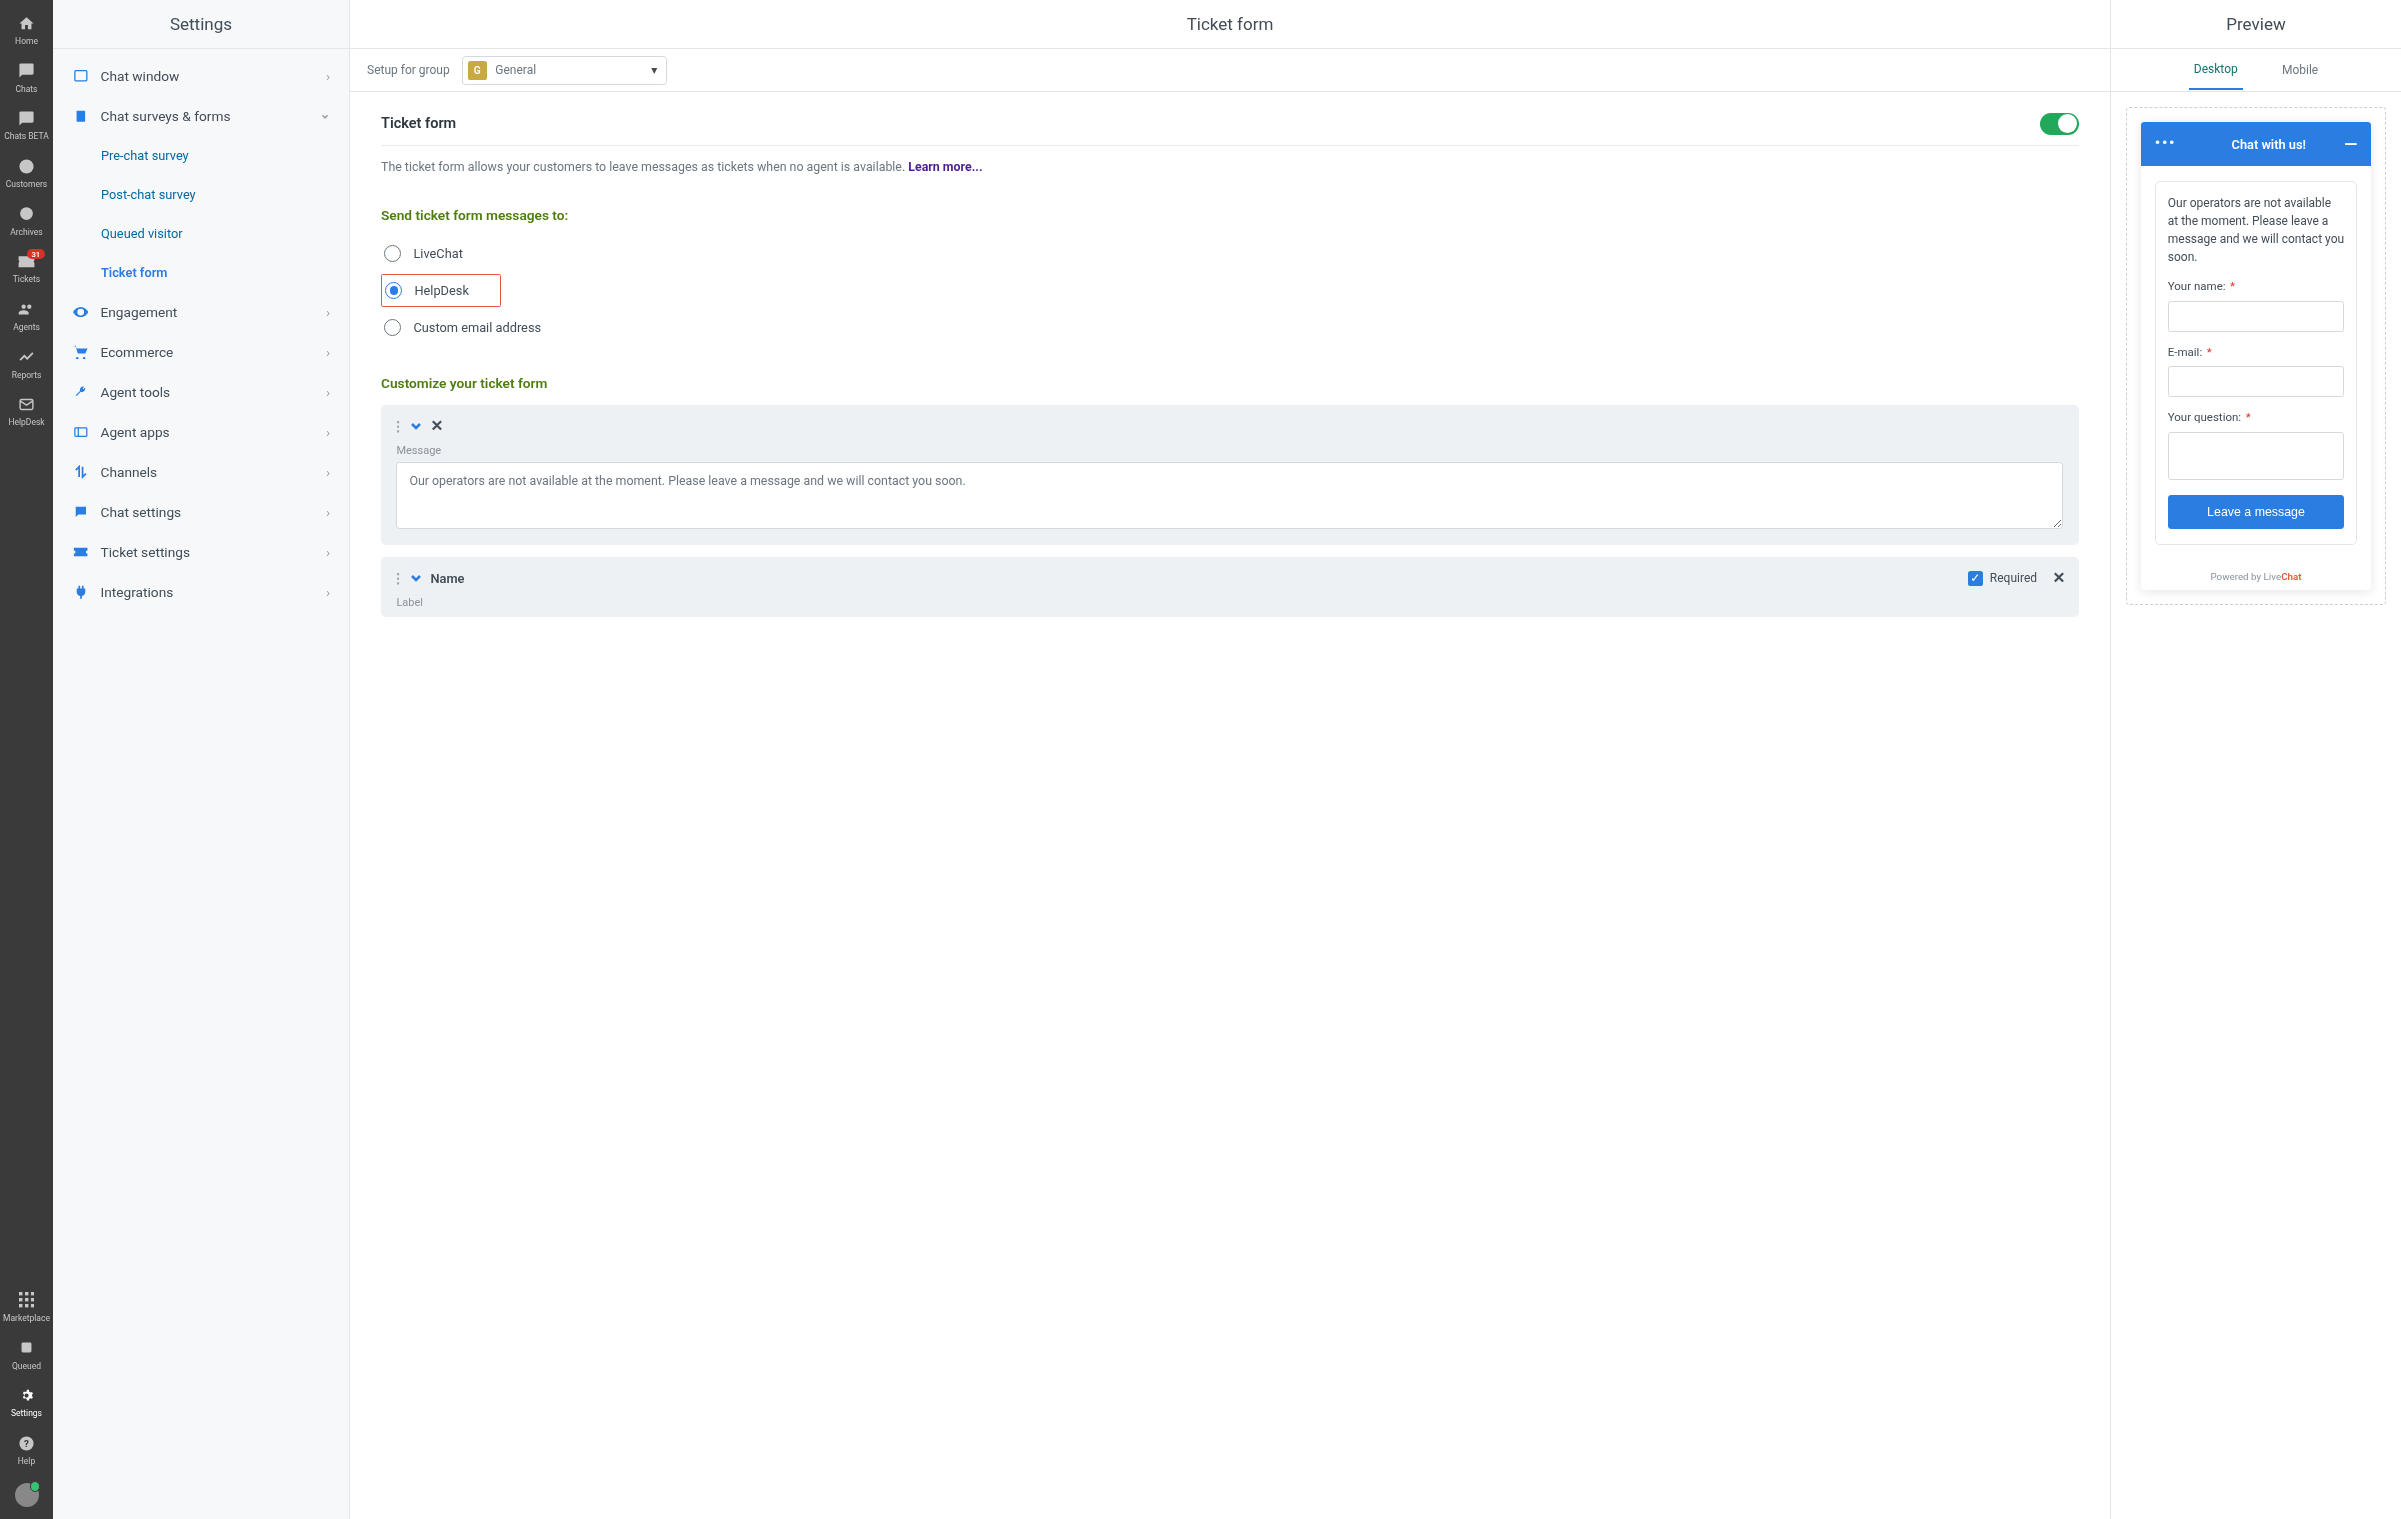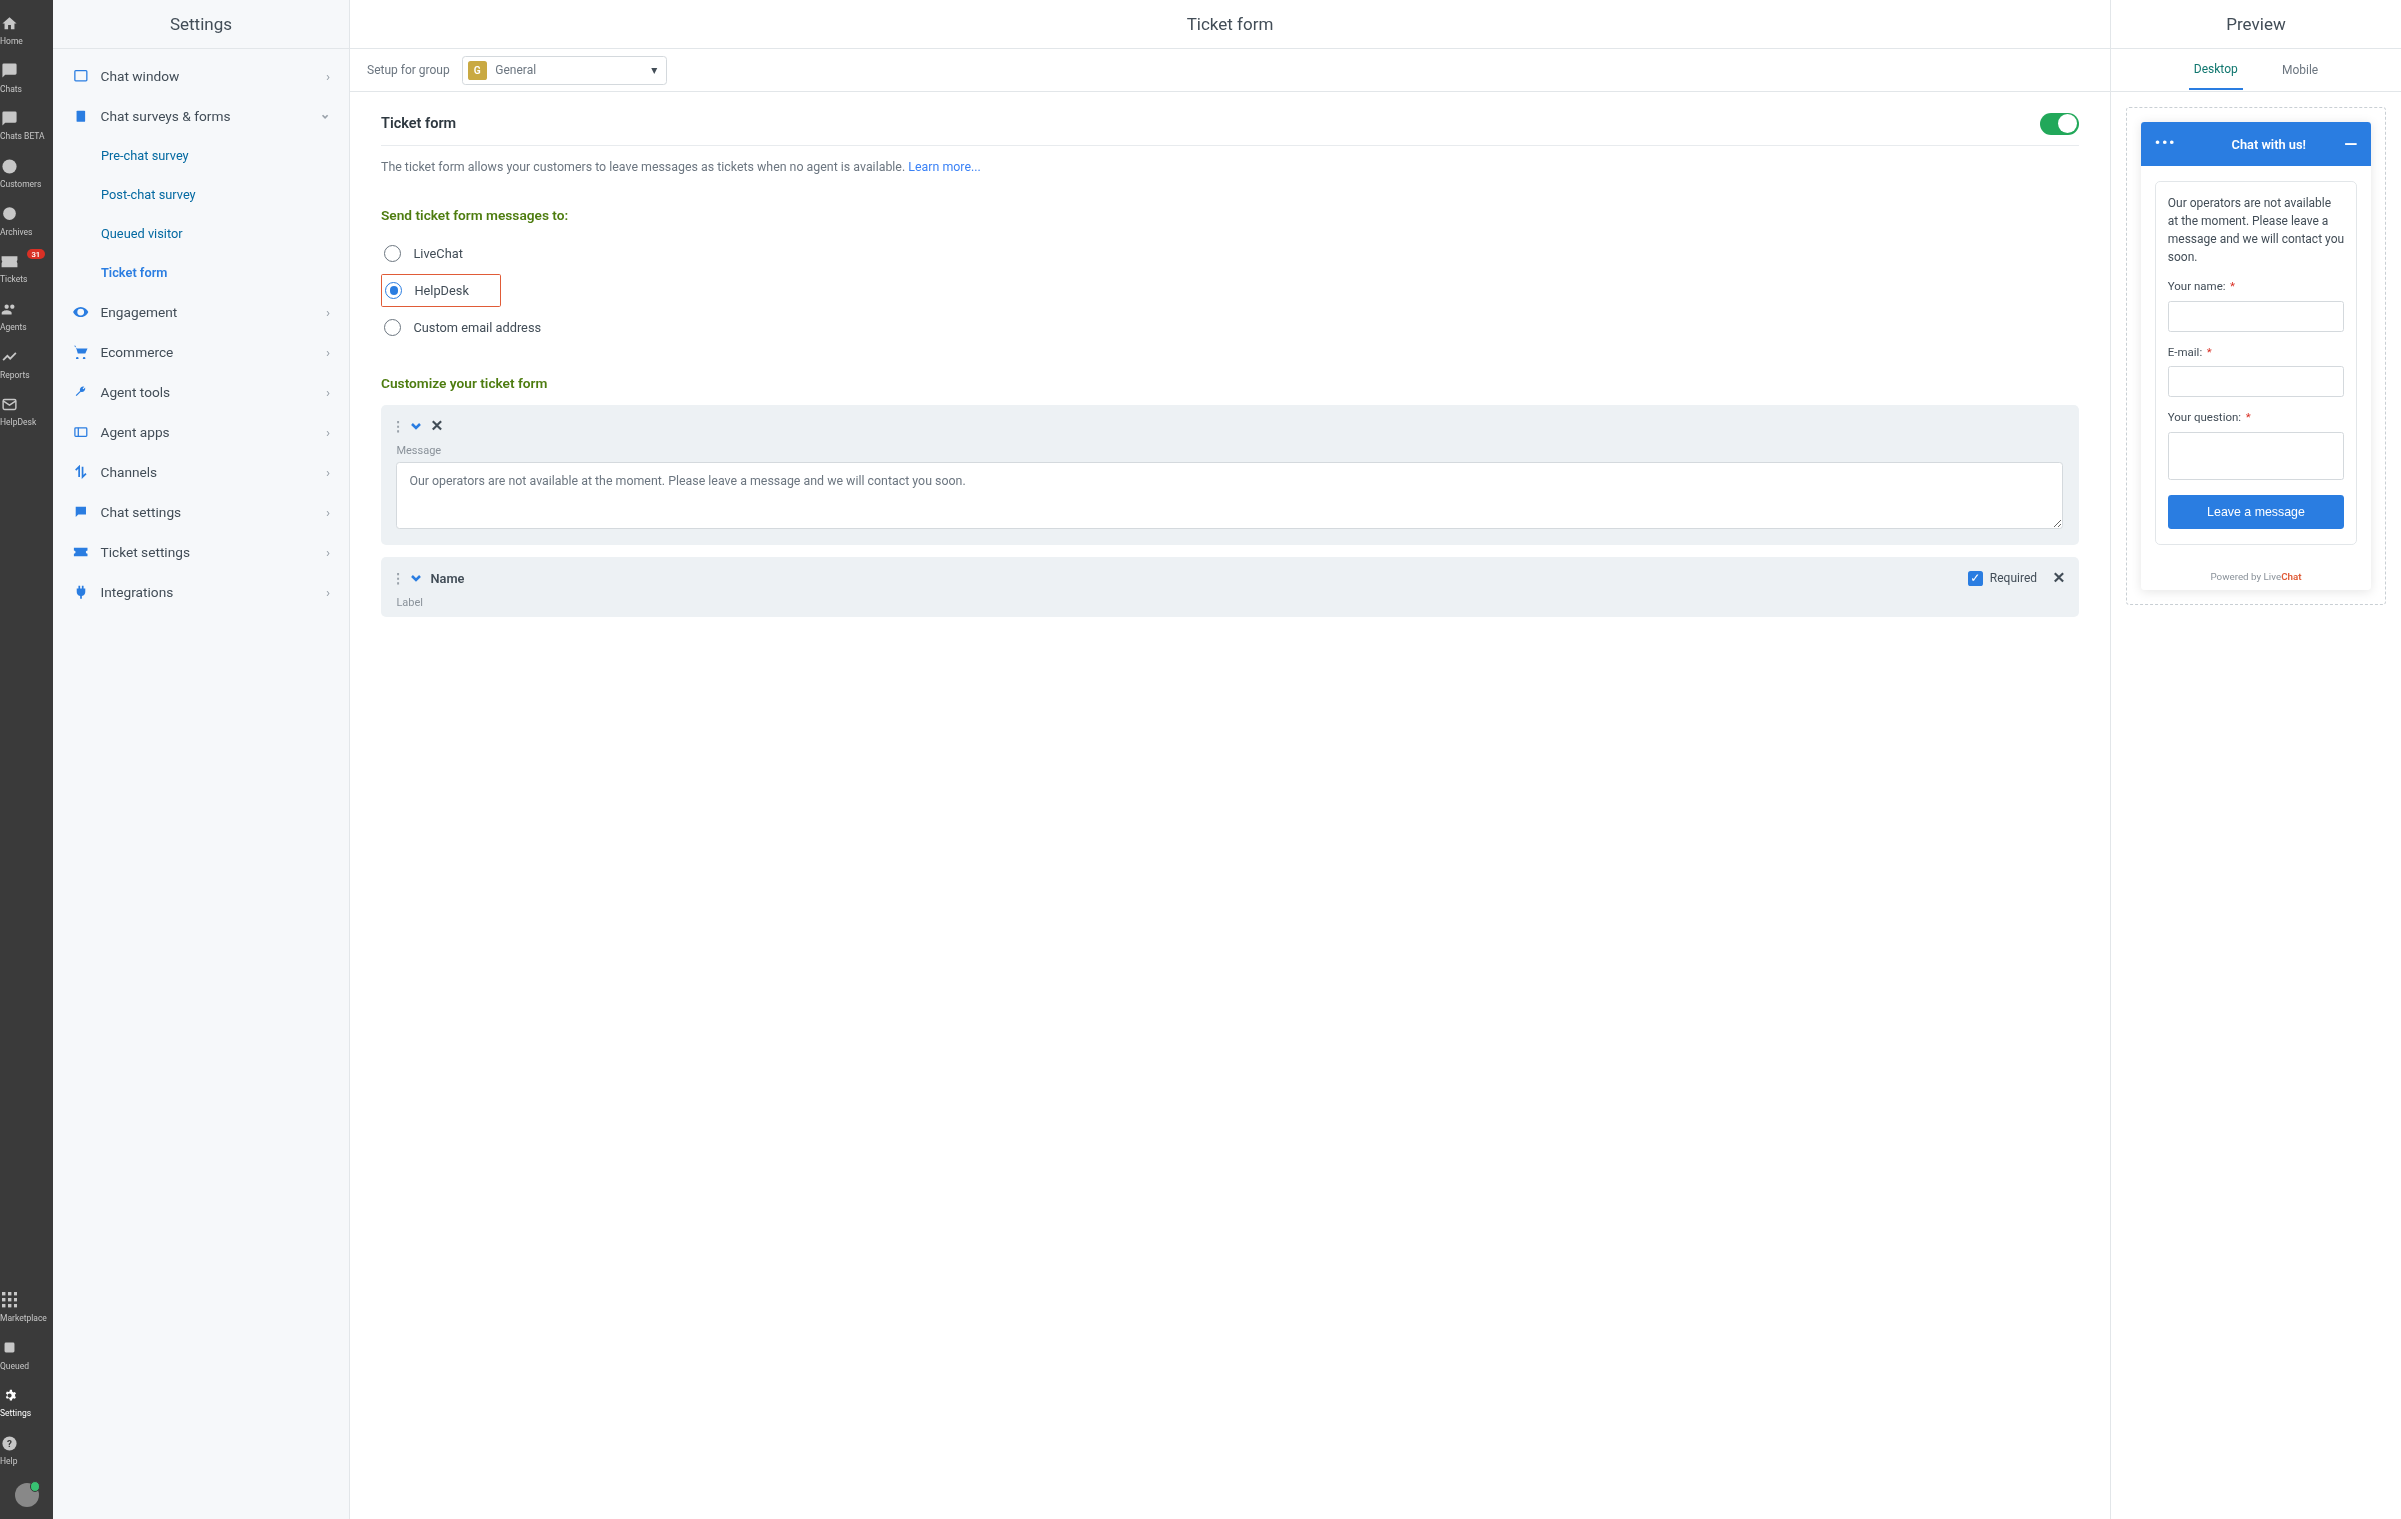--- a/index.html
+++ b/index.html
@@ -1,21 +1,21 @@
 <!DOCTYPE html>
 <html style="font-size:13.7px"><head>
 <meta charset="utf-8">
 <style>
 * { box-sizing: border-box; margin: 0; padding: 0; }
 body { font-family: -apple-system, BlinkMacSystemFont, "Segoe UI", Roboto, sans-serif; background: #fff; color: #424d57; overflow: hidden; }
 .app { display: flex; height: 100vh; }
 
 
 .rail { width: 53px; background: #3a3a3a; display: flex; flex-direction: column; align-items: center; padding-top: 6.8px; color: #c7c7c7; flex-shrink: 0; }
-.rail-item { width: 100%; display: flex; flex-direction: column; align-items: flex-start; padding: 6.8px 0 8.5px; font-size: 8.5px; cursor: pointer; position: relative; }
+.rail-item { width: 100%; display: flex; flex-direction: column; align-items: center; padding: 6.8px 0 8.5px; font-size: 8.5px; cursor: pointer; position: relative; }
 .rail-item.active { color: #fff; }
 .rail-icon { width: 19px; height: 19px; margin-bottom: 3.4px; display: flex; align-items: center; justify-content: center; }
 .rail-spacer { flex: 1; }
 .rail-badge { position: absolute; top: 3.4px; right: 8.5px; background: #d93025; color: #fff; border-radius: 8.5px; font-size: 7.7px; padding: 0.9px 4.3px; font-weight: 600; }
 .rail-avatar { width: 24px; height: 24px; border-radius: 50%; background: #888; position: relative; margin: 8.5px 0 12px; }
 .rail-avatar::after { content: ""; position: absolute; top: -1.7px; right: -1.7px; width: 8.5px; height: 8.5px; background: #38c172; border-radius: 50%; border: 1.7px solid #3a3a3a; }
 
 
 .settings-sidebar { width: 297px; background: #f6f8fa; border-right: 0.9px solid #e2e6e9; display: flex; flex-direction: column; flex-shrink: 0; }
 .settings-header { height: 49px; display: flex; align-items: center; justify-content: center; border-bottom: 0.9px solid #e2e6e9; font-size: 17px; font-weight: 400; color: #424d57; }
@@ -32,21 +32,21 @@
 .group-bar { height: 43px; display: flex; align-items: center; padding: 0 17px; border-bottom: 0.9px solid #e2e6e9; font-size: 12px; color: #6c7680; }
 .group-select { margin-left: 12px; display: flex; align-items: center; border: 0.9px solid #d4d9dd; border-radius: 3.4px; height: 29px; padding: 0 25.6px 0 5.1px; position: relative; cursor: pointer; min-width: 205px; }
 .group-badge { width: 19px; height: 19px; background: #c9a942; color: #fff; border-radius: 2.6px; display: flex; align-items: center; justify-content: center; font-size: 10.2px; font-weight: 600; margin-right: 8.5px; }
 .group-select .caret { position: absolute; right: 8.5px; color: #424d57; }
 .main-scroll { flex: 1; overflow-y: auto; padding: 20.5px 31px 17px; }
 .section-row { display: flex; align-items: center; justify-content: space-between; padding-bottom: 10.2px; border-bottom: 0.9px solid #e8ebee; }
 .section-title { font-size: 14.5px; font-weight: 600; color: #2e3840; }
 .toggle { width: 39px; height: 22px; background: #22a85a; border-radius: 11px; position: relative; cursor: pointer; }
 .toggle::after { content: ""; position: absolute; width: 19px; height: 19px; background: #fff; border-radius: 50%; top: 1.7px; right: 1.7px; }
 .section-desc { font-size: 12.4px; color: #6c7680; line-height: 1.5; margin-top: 12px; }
-.section-desc a { color: #3b82f6; text-decoration: none; }
+.section-desc a { color: #4c1d95; text-decoration: none; font-weight: bold; }
 .sub-title { font-size: 13.7px; font-weight: 600; color: #4d7c0f; margin-top: 31px; margin-bottom: 13.7px; }
 .radio-row { display: flex; align-items: center; padding: 8.5px 0 8.5px 3.4px; font-size: 12.8px; cursor: pointer; }
 .radio { width: 17px; height: 17px; border: 1.7px solid #6c7680; border-radius: 50%; margin-right: 12px; display: flex; align-items: center; justify-content: center; flex-shrink: 0; }
 .radio.checked { border-color: #2a7de1; }
 .radio.checked::after { content: ""; width: 8.5px; height: 8.5px; background: #2a7de1; border-radius: 50%; }
 .radio-highlight { border: 1.7px solid #e05b37; border-radius: 1.7px; padding: 6.8px 31px 6.8px 3.4px; margin: 3.4px 0; display: inline-flex; }
 .form-card { background: #edf1f4; border-radius: 5.1px; margin-top: 12px; padding-bottom: 13.7px; }
 .form-card-head { display: flex; align-items: center; padding: 12px 13.7px 8.5px 10.2px; font-size: 12.8px; font-weight: 600; }
 .drag-handle { color: #9aa2aa; margin-right: 5.1px; cursor: grab; font-size: 13.7px; }
 .collapse-chev { color: #2a7de1; margin-right: 8.5px; }

